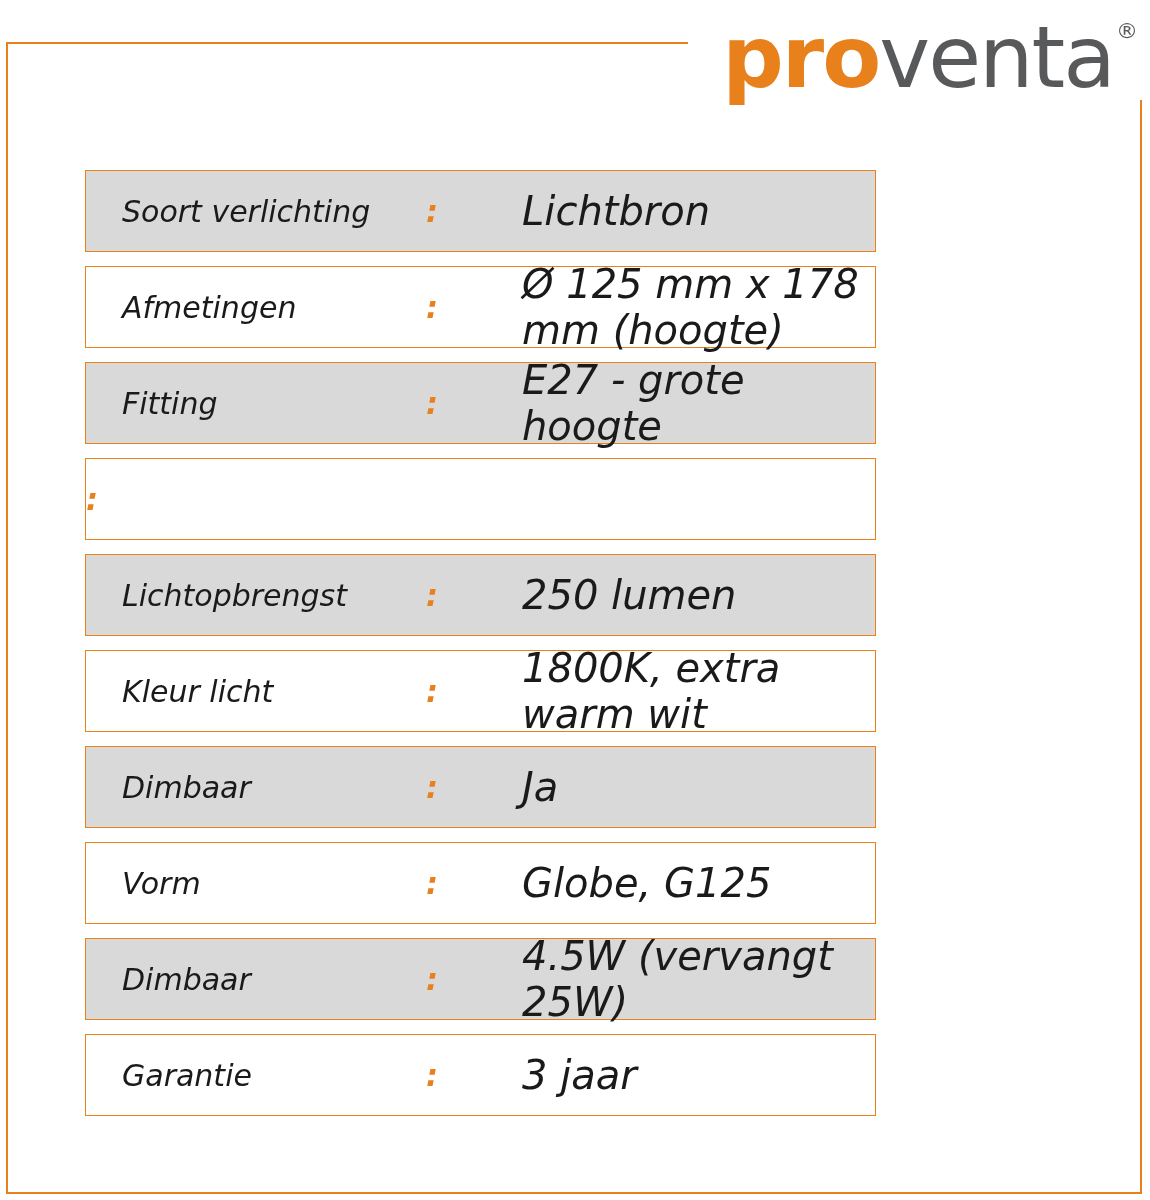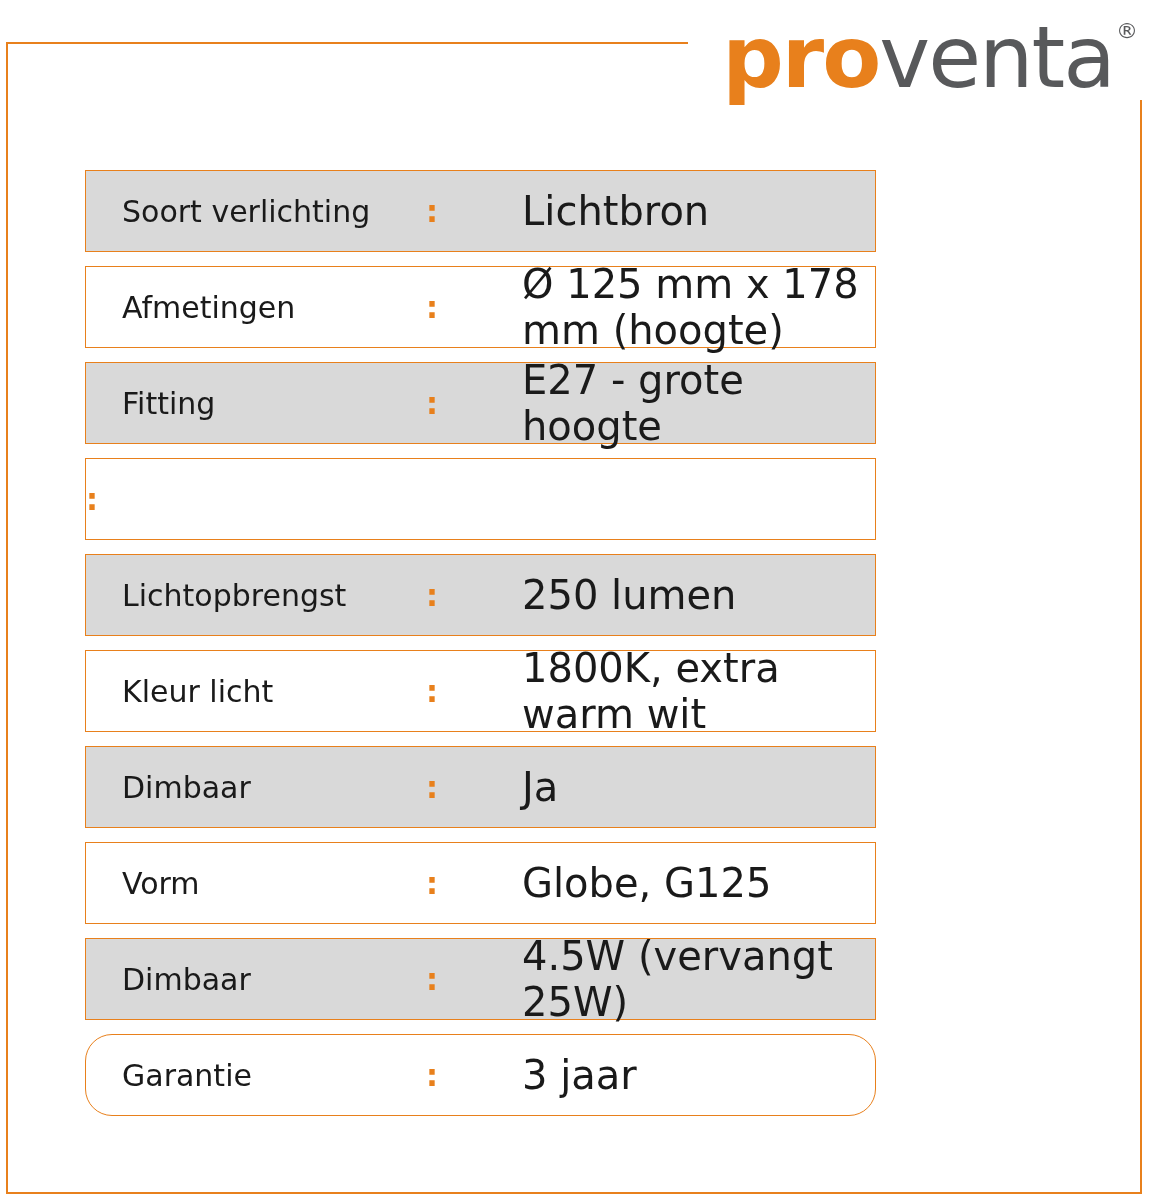--- a/index.html
+++ b/index.html
@@ -77,36 +77,36 @@
     letter-spacing: 0;
   }
 
   
   .spec-table {
     position: absolute;
     left: 85px;
     top: 170px;
     width: 791px;
     z-index: 3;
+    font-style: italic;
   }
   .spec-row {
     display: flex;
     align-items: center;
     height: 82px;
     border: 1px solid #e8801c;
     box-sizing: border-box;
     margin-bottom: 14px;
     background: #ffffff;
   }
   .spec-row.shaded {
     background: #d9d9d9;
   }
   .spec-row:last-child {
     margin-bottom: 4px;
-    border-radius: 27px;
   }
   .spec-label {
     flex: 0 0 340px;
     padding-left: 36px;
     font-size: 30px;
     color: #1a1a1a;
     box-sizing: border-box;
   }
   .spec-colon {
     flex: 0 0 40px;

